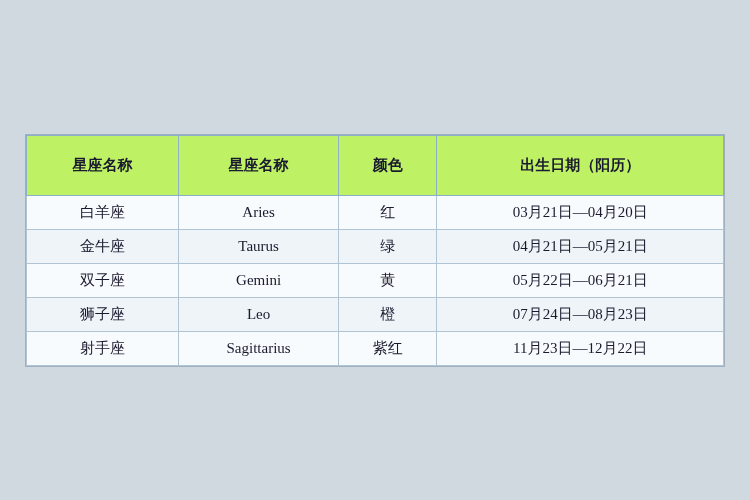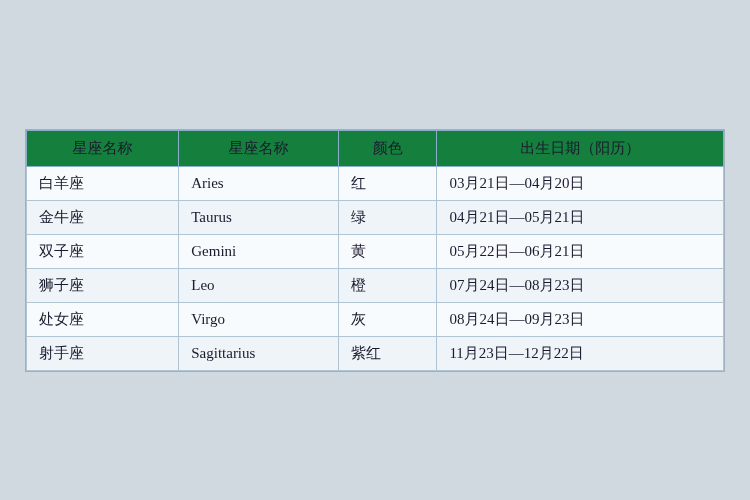--- a/index.html
+++ b/index.html
@@ -25,31 +25,32 @@
       width: 700px;
     }
 
     table {
       width: 100%;
       border-collapse: collapse;
       font-size: 15px;
     }
 
     thead tr th {
-      background-color: #15803d;
+      background-color: #bef264;
       border: 1px solid #8aafc8;
-      padding: 8px 12px;
+      padding: 20px 12px;
       text-align: center;
-      font-weight: normal;
+      font-weight: bold;
       color: #1a1a2e;
     }
 
     tbody tr td {
       border: 1px solid #b0c4d4;
       padding: 7px 12px;
+      text-align: center;
       color: #1a1a2e;
       background-color: #f8fbfd;
     }
 
     tbody tr:nth-child(even) td {
       background-color: #eef4f8;
     }
   </style>
 </head>
 <body>
@@ -83,26 +84,20 @@
           <td>黄</td>
           <td>05月22日—06月21日</td>
         </tr>
         <tr>
           <td>狮子座</td>
           <td>Leo</td>
           <td>橙</td>
           <td>07月24日—08月23日</td>
         </tr>
         <tr>
-          <td>处女座</td>
-          <td>Virgo</td>
-          <td>灰</td>
-          <td>08月24日—09月23日</td>
-        </tr>
-        <tr>
           <td>射手座</td>
           <td>Sagittarius</td>
           <td>紫红</td>
           <td>11月23日—12月22日</td>
         </tr>
       </tbody>
   </table>
 </div>
 
 </body></html>

